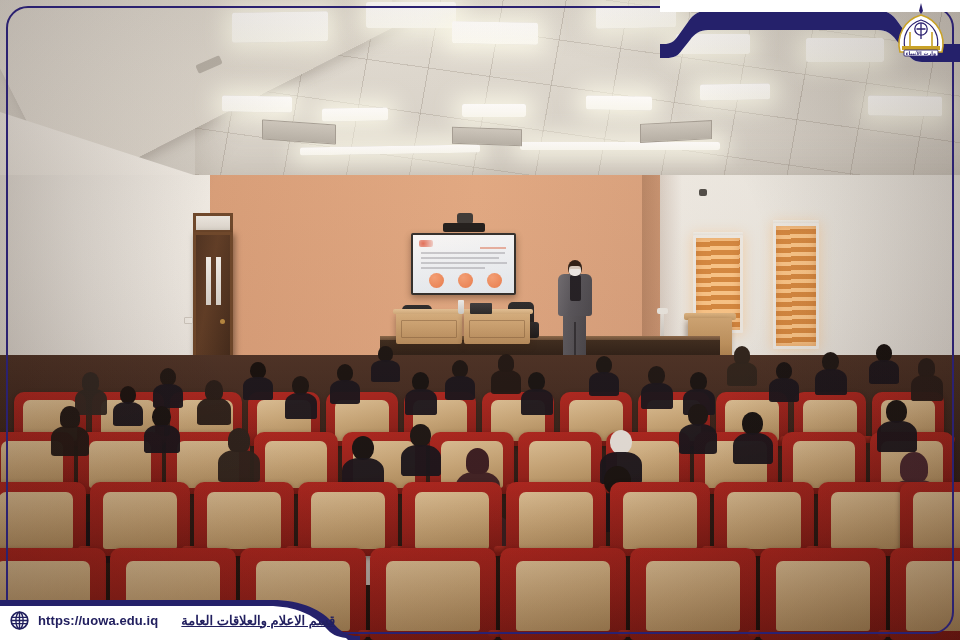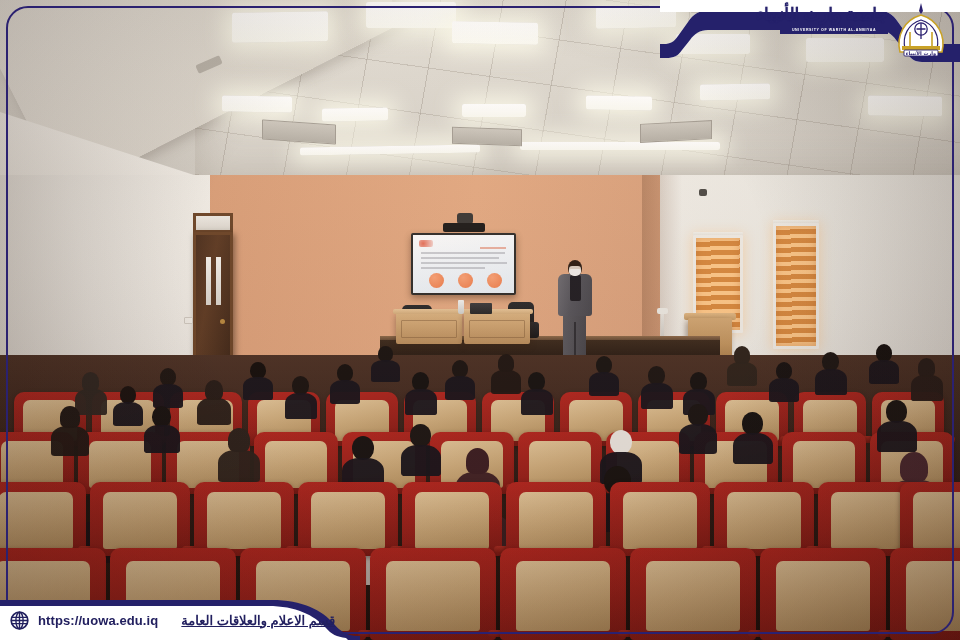--- a/index.html
+++ b/index.html
@@ -765,24 +765,20 @@
 
   <div class="header-band">
     <svg width="300" height="62" viewBox="0 0 300 62">
       <path d="M300,0 L300,62 L262,62 C254,62 250,58 246,52 L236,40 C232,34 226,30 218,30 L48,30 C40,30 34,34 30,40 L22,50 C18,56 14,58 6,58 L0,58 L0,44 L4,44 C10,44 14,42 18,36 L28,22 C33,14 40,10 50,10 L216,10 C226,10 233,14 238,22 L248,36 C252,42 256,44 262,44 L300,44 Z" fill="#ffffff"></path>
       <path d="M300,44 L262,44 C256,44 252,42 248,36 L238,22 C233,14 226,10 216,10 L50,10 C40,10 33,14 28,22 L18,36 C14,42 10,44 4,44 L0,44 L0,58 L6,58 C14,58 18,56 22,50 L30,40 C34,34 40,30 48,30 L218,30 C226,30 232,34 236,40 L246,52 C250,58 254,62 262,62 L300,62 Z" fill="#25216b"></path>
       <rect x="0" y="0" width="300" height="12" fill="#ffffff"></rect>
       <path d="M40,12 L300,12 L300,0 L24,0 Z" fill="#ffffff"></path>
     </svg>
   </div>
 
-  <div class="logo-wordmark">
-    <div class="wordmark-ar">جامعة وارث الأنبياء</div>
-    <div class="wordmark-en">UNIVERSITY OF WARITH AL-ANBIYAA</div>
-  </div>
 
   <div class="emblem">
     <svg width="54" height="56" viewBox="0 0 54 56">
       <path d="M27,1 L29,9 L27,12 L25,9 Z" fill="#2b2170"></path>
       <path d="M6,50 C2,34 10,18 27,13 C44,18 52,34 48,50 Z" fill="#ffffff" stroke="#c9a227" stroke-width="1.6"></path>
       <path d="M11,47 C8,34 14,22 27,18 C40,22 46,34 43,47 Z" fill="#ffffff" stroke="#2b2170" stroke-width="1.2"></path>
       <circle cx="27" cy="27" r="6.2" fill="none" stroke="#2b2170" stroke-width="1.3"></circle>
       <path d="M27,21 L27,37 M22.5,27 L31.5,27" stroke="#2b2170" stroke-width="1.3"></path>
       <path d="M16,30 L16,44 M38,30 L38,44" stroke="#c9a227" stroke-width="1.6"></path>
       <rect x="8" y="44" width="38" height="4" fill="#c9a227"></rect>

